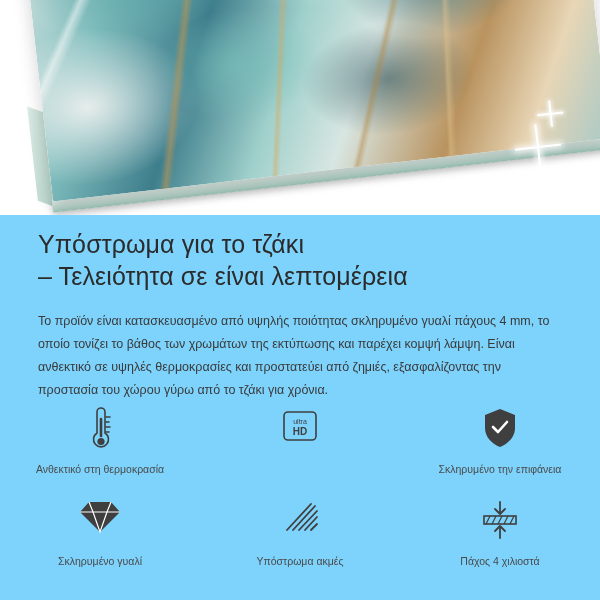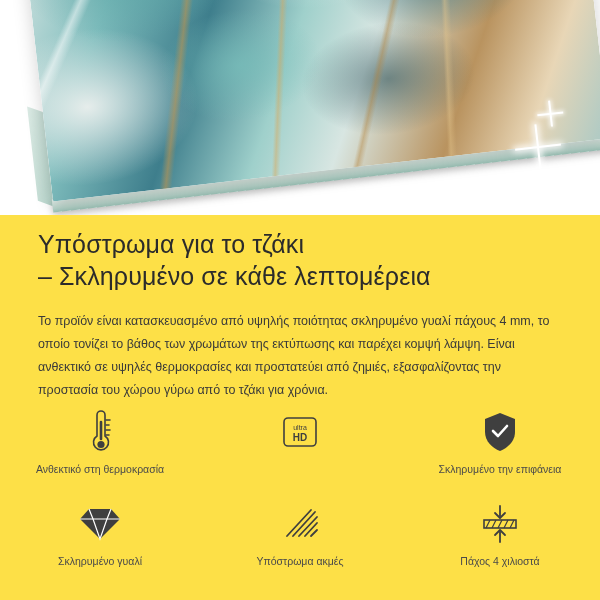--- a/index.html
+++ b/index.html
@@ -10,21 +10,21 @@
     width: 600px;
     height: 600px;
     background: #ffffff;
     font-family: "Liberation Sans", sans-serif;
     overflow: hidden;
   }
   .page {
     position: relative;
     width: 600px;
     height: 600px;
-    background: #fde047;
+    background: #7dd3fc;
   }
 
   
   .hero {
     position: absolute;
     top: 0;
     left: 0;
     width: 600px;
     height: 215px;
     background: #ffffff;
@@ -159,21 +159,20 @@
     grid-template-columns: repeat(3, 1fr);
     grid-row-gap: 16px;
   }
   .feature {
     text-align: center;
     padding-top: 6px;
   }
   .feature-icon {
     height: 52px;
     display: flex;
-    align-items: center;
     justify-content: center;
   }
   .feature-label {
     margin-top: 4px;
     font-size: 10.5px;
     color: #4a4a4a;
     line-height: 14px;
   }
   svg { display: block; }
 </style>
@@ -190,21 +189,21 @@
         <div class="glass-veins"></div>
       </div>
       <div class="sparkle"></div>
       <div class="sparkle2"></div>
     </div>
   </div>
 
   <div class="content">
     <h1 class="headline">
       <span>Υπόστρωμα για το τζάκι</span>
-      <span class="line2">– Σκληρυμένο σε κάθε λεπτομέρεια</span>
+      <span class="line2">– Τελειότητα σε είναι λεπτομέρεια</span>
     </h1>
     <p class="body-text">Το προϊόν είναι κατασκευασμένο από υψηλής ποιότητας σκληρυμένο γυαλί πάχους 4 mm, το οποίο τονίζει το βάθος των χρωμάτων της εκτύπωσης και παρέχει κομψή λάμψη. Είναι ανθεκτικό σε υψηλές θερμοκρασίες και προστατεύει από ζημιές, εξασφαλίζοντας την προστασία του χώρου γύρω από το τζάκι για χρόνια.</p>
   </div>
 
   <div class="features">
 
     <div class="feature">
       <div class="feature-icon">
         <svg width="34" height="46" viewBox="0 0 34 46" fill="none" stroke="#3f3f3f" stroke-width="1.6">
           <path d="M14 6a4 4 0 0 1 8 0v21a7.5 7.5 0 1 1-8 0V6z"></path>

